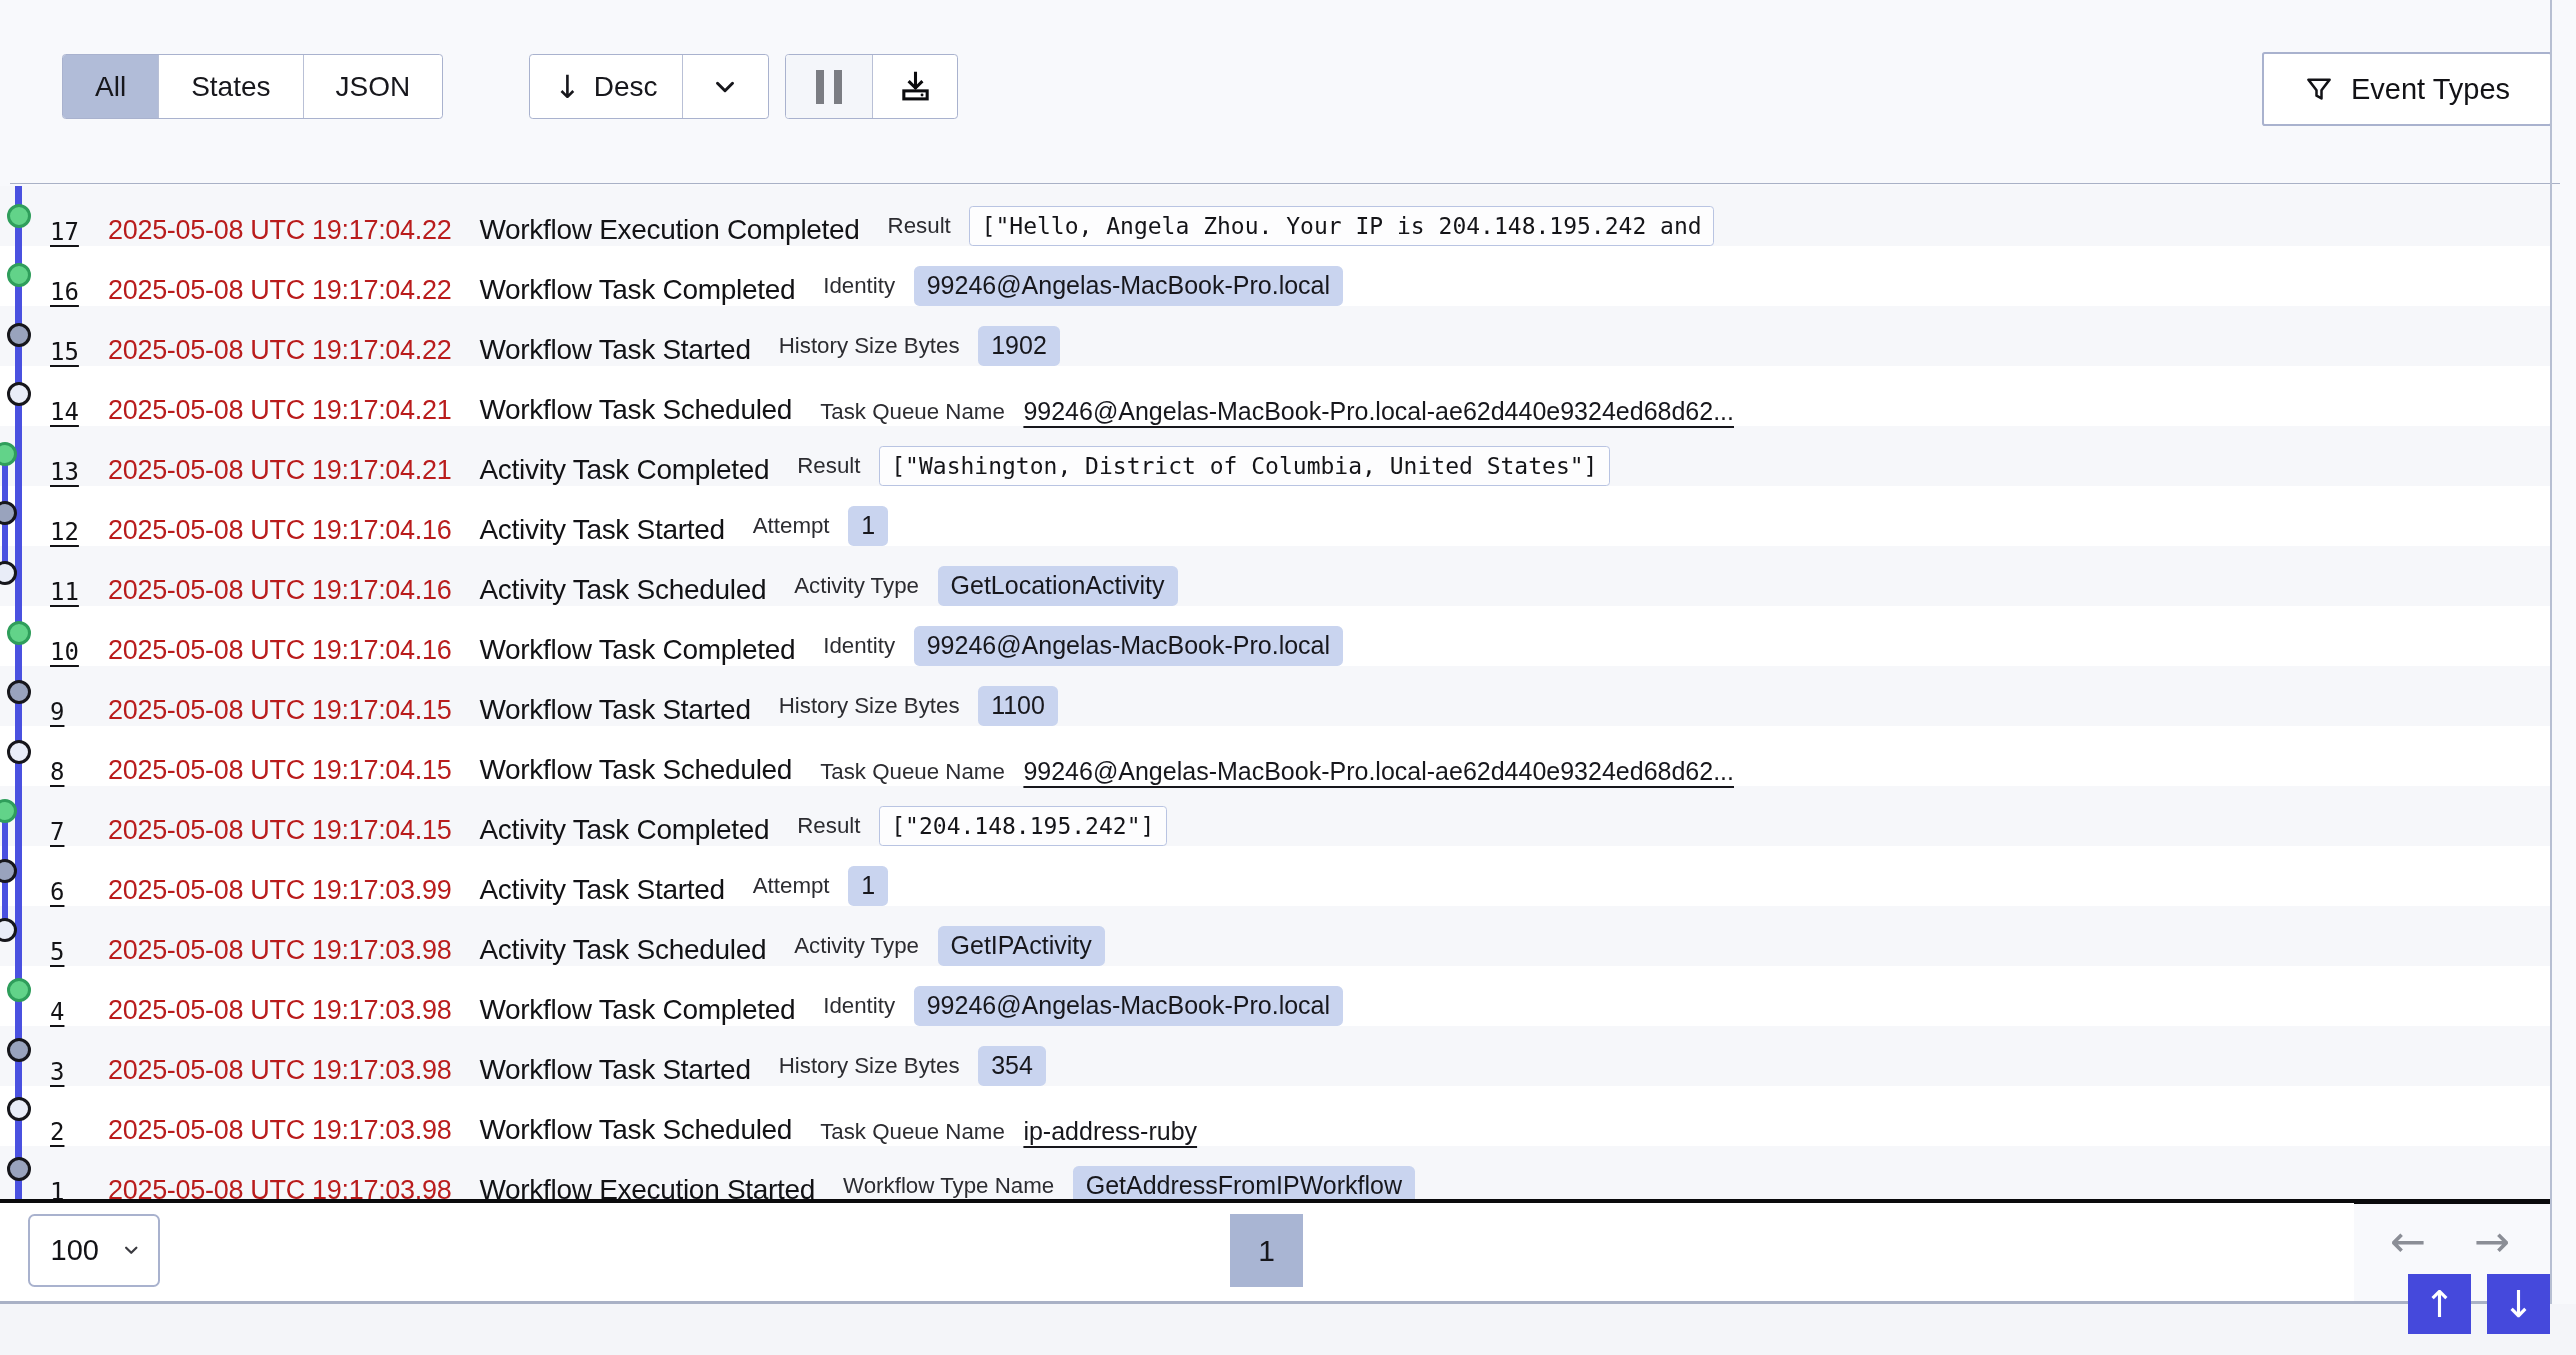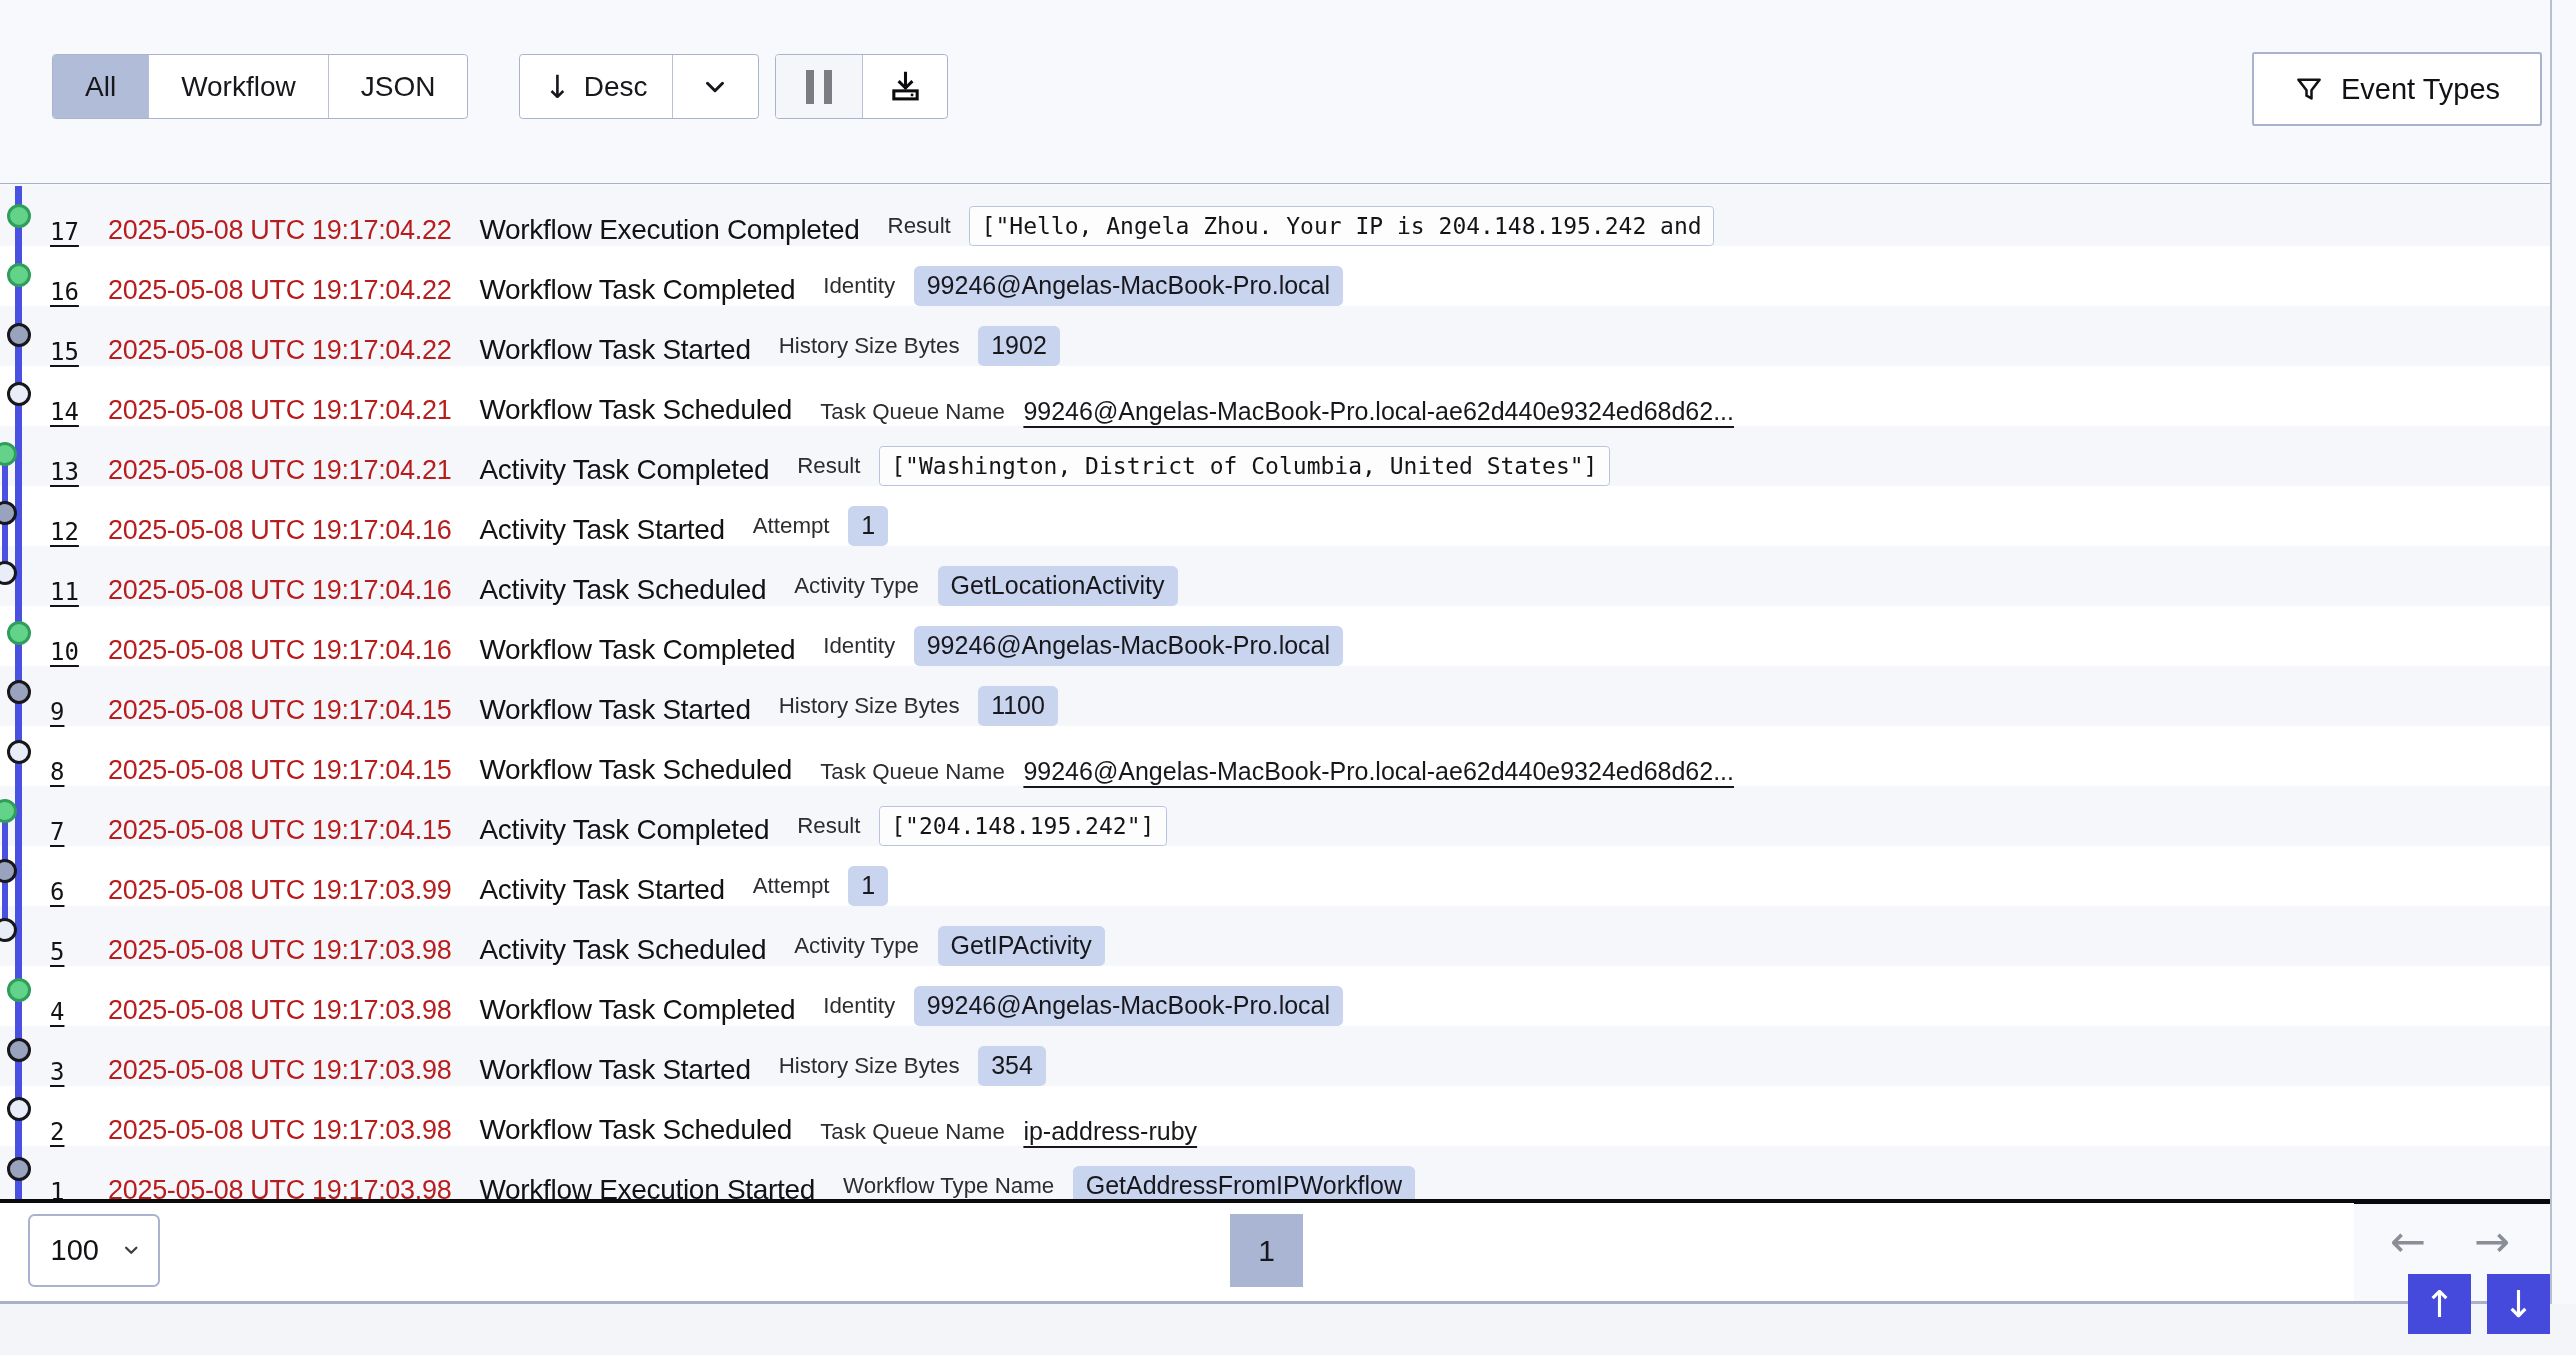--- a/index.html
+++ b/index.html
@@ -5,21 +5,21 @@
   * { margin:0; padding:0; box-sizing:border-box; }
   html,body { width:2576px; height:1355px; }
   body {
     position:relative;
     background:#f8f9fc;
     font-family:"Liberation Sans", sans-serif;
     color:#1b1b20;
     overflow:hidden;
   }
   
-  .toolbar { position:absolute; left:0; top:0; width:2550px; height:184px; background:#f8f9fc; border-bottom:1.9px solid #a9b1c6;padding-left:46px; }
+  .toolbar { position:absolute; left:10px; top:0; width:2550px; height:184px; background:#f8f9fc; border-bottom:1.9px solid #a9b1c6;padding-left:46px; }
   .seg-group { position:absolute; left:52px; top:54px; height:65px; display:flex; border:1.9px solid #a9b2ce; border-radius:3.7px; background:#fff; overflow:hidden; }
   .seg { display:flex; align-items:center; justify-content:center; padding:0 32px; font-size:28px; color:#17171c; cursor:pointer; border-left:1.9px solid #b9c0d6; }
   .seg:first-child { border-left:none; }
   .seg.selected { background:#b1bcd8; }
   .btn-group { position:absolute; top:54px; height:65px; display:flex; border:1.9px solid #a9b2ce; border-radius:3.7px; background:#fff; overflow:hidden; }
   .sort-group { left:519px; }
   .io-group { left:775px; }
   .grp-btn { display:flex; align-items:center; justify-content:center; gap:13px; padding:0 24px; font-size:28px; color:#17171c; border-left:1.9px solid #b9c0d6; }
   .grp-btn:first-child { border-left:none; }
   .btn-caret { width:86px; padding:0; }
@@ -68,21 +68,21 @@
   .scroll-up { left:2408px; top:1274px; }
   .scroll-down { left:2487px; top:1274px; }
   svg { display:block; }
 </style>
 </head>
 <body>
 
 <div class="toolbar">
   <div class="seg-group">
     <div class="seg selected">All</div>
-    <div class="seg">Workflow</div>
+    <div class="seg">States</div>
     <div class="seg">JSON</div>
   </div>
 
   <div class="btn-group sort-group">
     <div class="grp-btn">
       <span class="arrow-glyph">↓</span>
       <span>Desc</span>
     </div>
     <div class="grp-btn btn-caret">
       <span>

